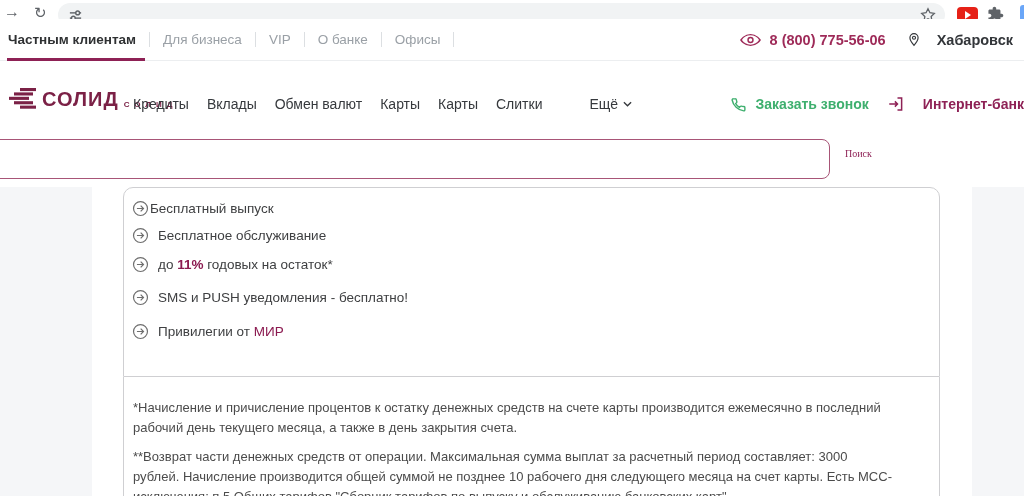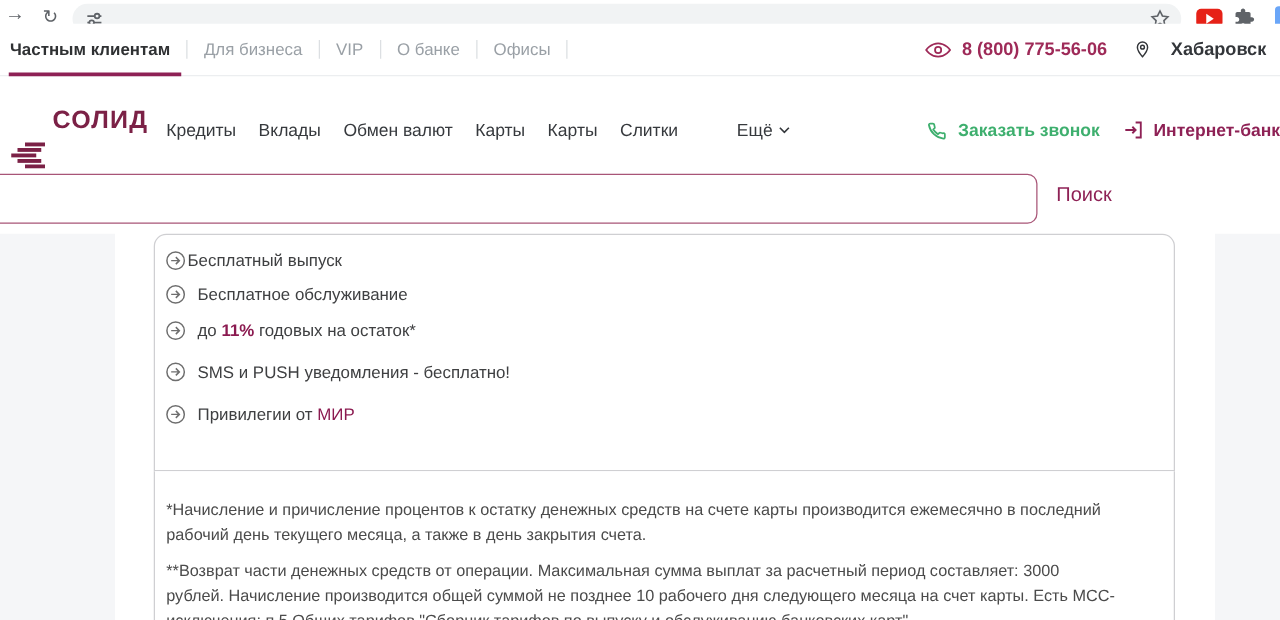--- a/index.html
+++ b/index.html
@@ -39,43 +39,43 @@
   .u-div { width:1px; height:15px; background:#dcdfe2; }
   .utilnav .right { margin-left:auto; display:flex; align-items:center; gap:9px; padding-right:9px; }
   .u-phone { font-size:14.5px; font-weight:bold; color:#9e2a58; cursor:pointer; white-space:nowrap; }
   .u-city { font-size:14.5px; font-weight:bold; color:#33363a; cursor:pointer; margin-right:2px; }
   .eye-wrap, .pin-wrap { display:flex; cursor:pointer; }
   .u-city-wrap { display:flex; align-items:center; gap:16px; margin-left:12px; }
 
   
   .header { position:absolute; top:73px; left:0; width:1024px; height:62px; background:#fff; }
   .logo { position:absolute; left:8px; top:13px; display:flex; align-items:center; cursor:pointer; }
-  .logo-text { margin-left:4px; display:flex; flex-direction:column; align-items:flex-start;gap:48px; }
+  .logo-text { margin-left:4px; display:flex; flex-direction:row; align-items:flex-end; }
   .logo-title { font-size:20px; font-weight:bold; color:#7b2146; letter-spacing:1px; line-height:20px; }
   .logo-sub { font-size:8px; font-weight:bold; color:#7b2146; letter-spacing:5px;
               margin-top:1px; margin-left:5px; }
   .mainnav { position:absolute; left:133px; top:0; height:62px; display:flex;
              align-items:center; gap:18px; }
   .m-item { font-size:14px; color:#36393d; cursor:pointer; white-space:nowrap; }
   .m-more { display:flex; align-items:center; gap:5px; cursor:pointer;margin-left:29px; }
   .header .right { position:absolute; right:0; top:0; height:62px; display:flex;
                    align-items:center; gap:18px; padding-right:0; }
   .call-link { display:flex; align-items:center; gap:8px; cursor:pointer; }
   .call-link span { font-size:14px; font-weight:bold; color:#3eaf6e; white-space:nowrap; }
-  .ib-link { display:flex; align-items:center; gap:7px; cursor:pointer;text-align:center; }
+  .ib-link { display:flex; align-items:center; gap:18px; cursor:pointer;text-align:center; }
   .ib-link span { font-size:14px; font-weight:bold; color:#8e2155; white-space:nowrap; }
 
   
   .searchrow { position:absolute; top:135px; left:0; width:1024px; height:52px; background:#fff; }
   .search-input { position:absolute; left:-12px; top:4px; width:842px; height:40px;
                   border:1px solid #a85577; border-radius:8px; background:#fff;
                   font-size:14px; padding:0 14px; color:#333; outline:none; }
-  .search-btn { position:absolute; left:845px; top:13px; font-size:16px; color:#8e2155;
+  .search-btn { position:absolute; left:845px; top:13px; font-size:10px; color:#8e2155;
                 background:none; border:none; cursor:pointer;
-                font-family:Liberation Sans, sans-serif; }
+                font-family:Liberation Serif, serif; }
 
   
   .content { position:absolute; top:187px; left:0; width:1024px; height:393px; background:#fff; }
   .gray-strip { position:absolute; top:0; height:309px; background:#f5f6f8; }
   .gray-left { left:0; width:92px; }
   .gray-right { left:972px; width:52px; }
 
   .benefits-card { position:absolute; left:123px; top:0; width:817px; height:190px;
                    background:#fff; border:1px solid #cfcfd2; border-radius:10px 10px 0 0;
                    border-bottom:1px solid #cfcfd2; }

